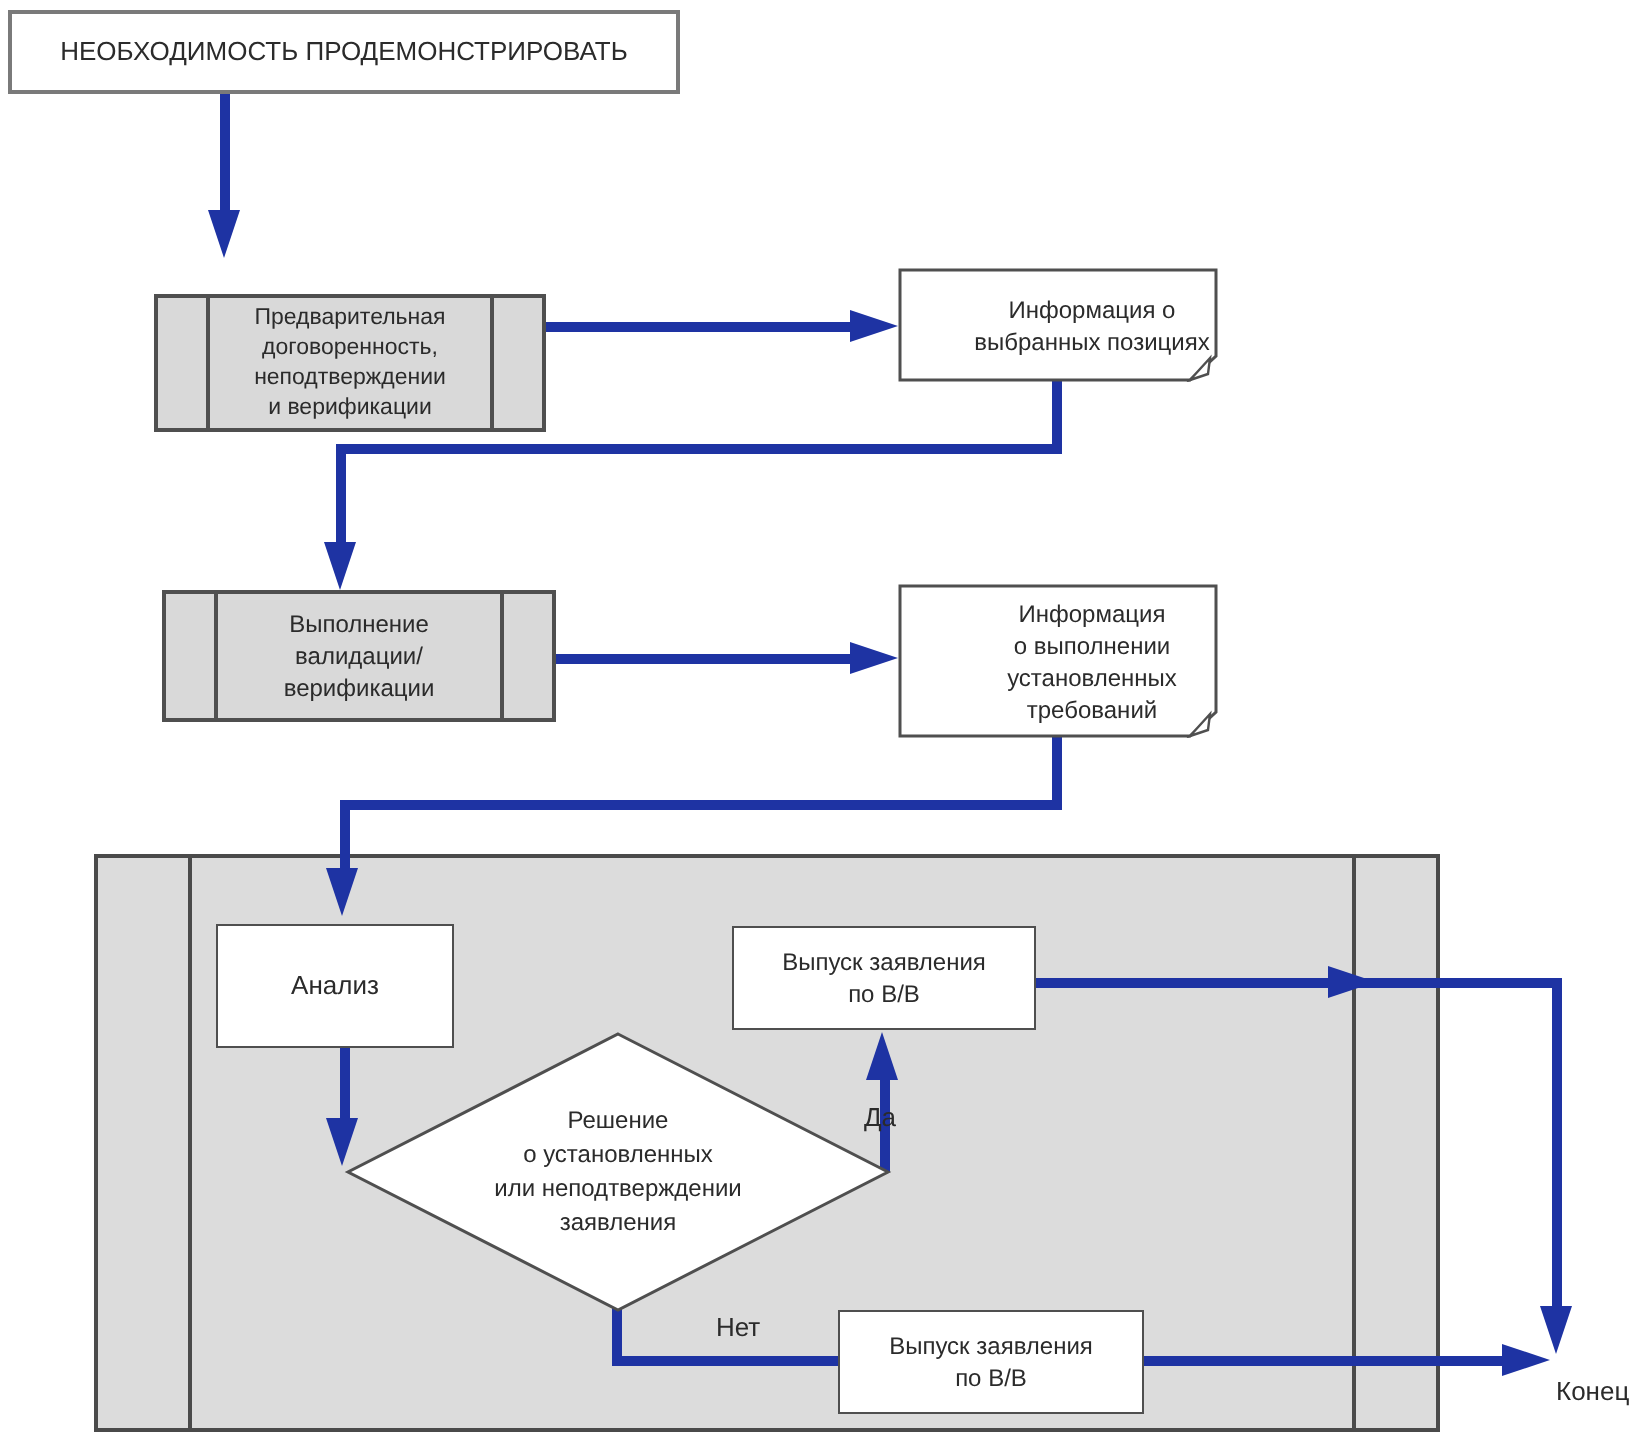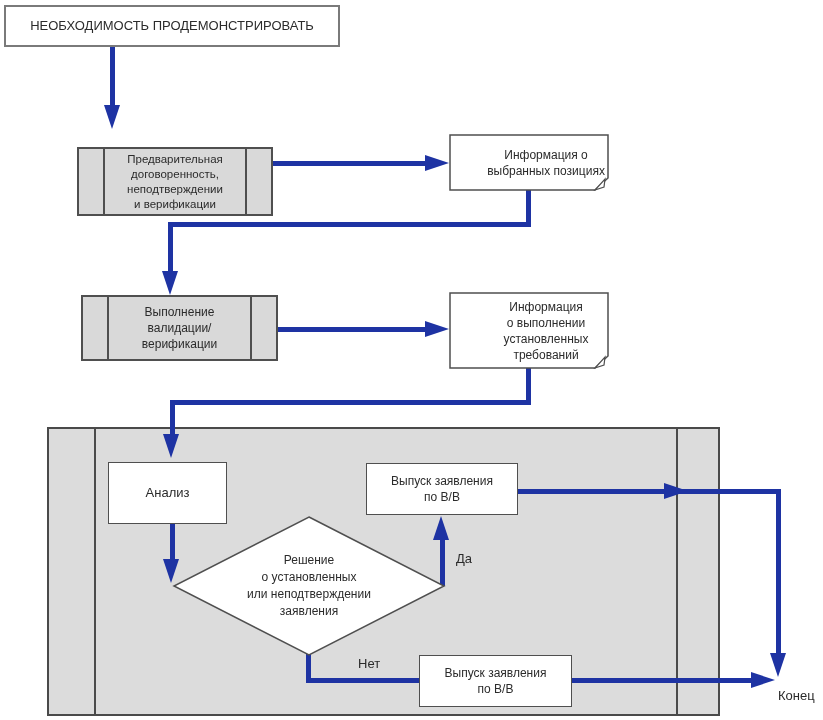--- a/index.html
+++ b/index.html
@@ -150,15 +150,15 @@
 <div class="box thin" style="left:366px;top:463px;width:152px;height:52px;border-width:1.5px;border-color:var(--border);">
   <div>Выпуск заявления</div>
   <div>по В/В</div>
 </div>
 
 <div class="box thin" style="left:419px;top:655px;width:153px;height:52px;border-width:1.5px;border-color:var(--border);">
   <div>Выпуск заявления</div>
   <div>по В/В</div>
 </div>
 
-<div class="lbl" style="left:456px;top:551px;">Да</div>
+<div class="lbl" style="left:432px;top:551px;">Да</div>
 <div class="lbl" style="left:358px;top:656px;">Нет</div>
 <div class="lbl" style="left:778px;top:688px;">Конец</div>
 
 </body></html>

